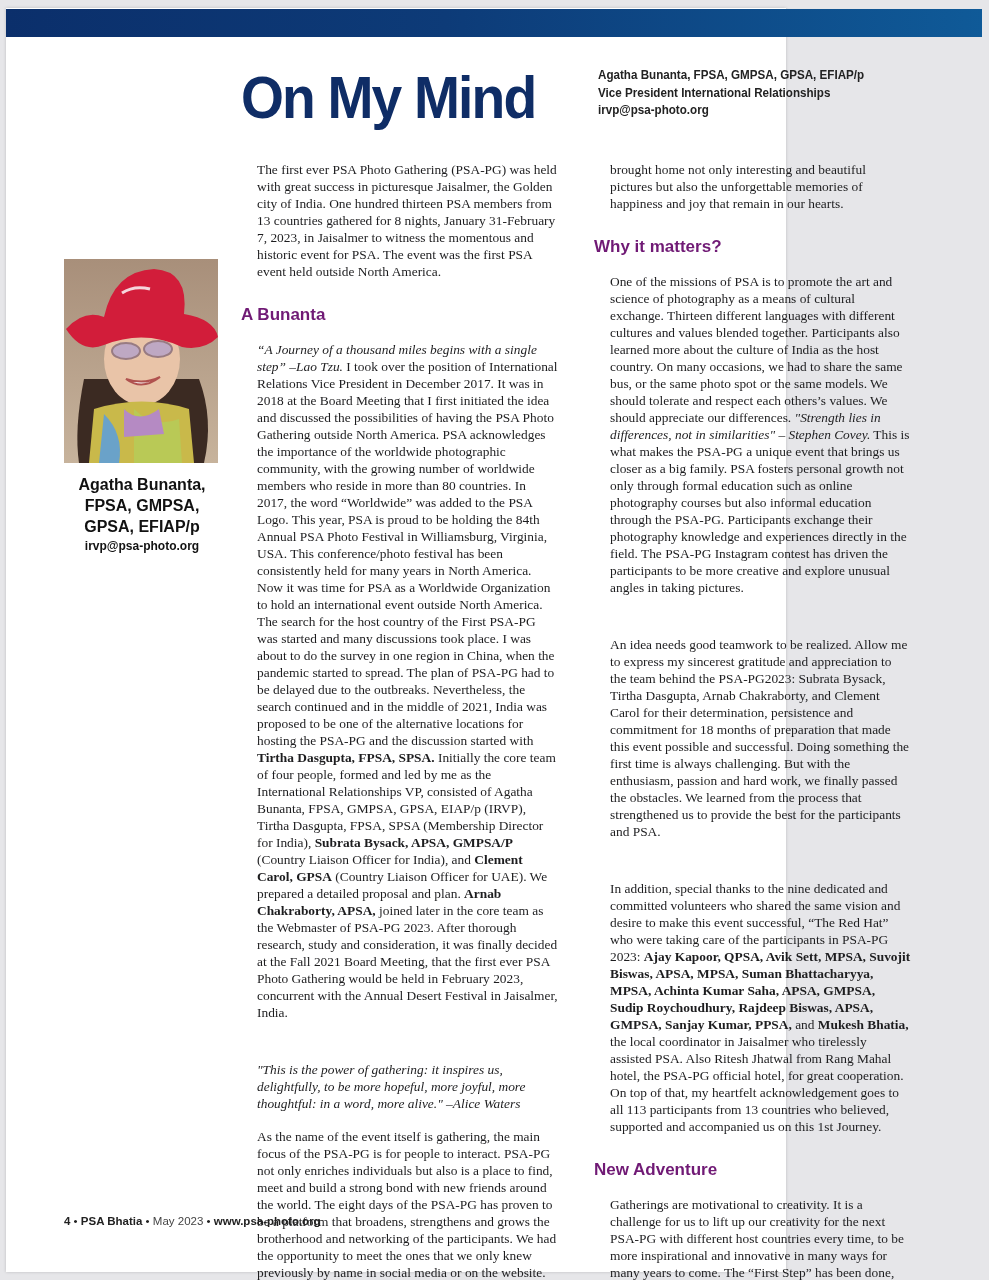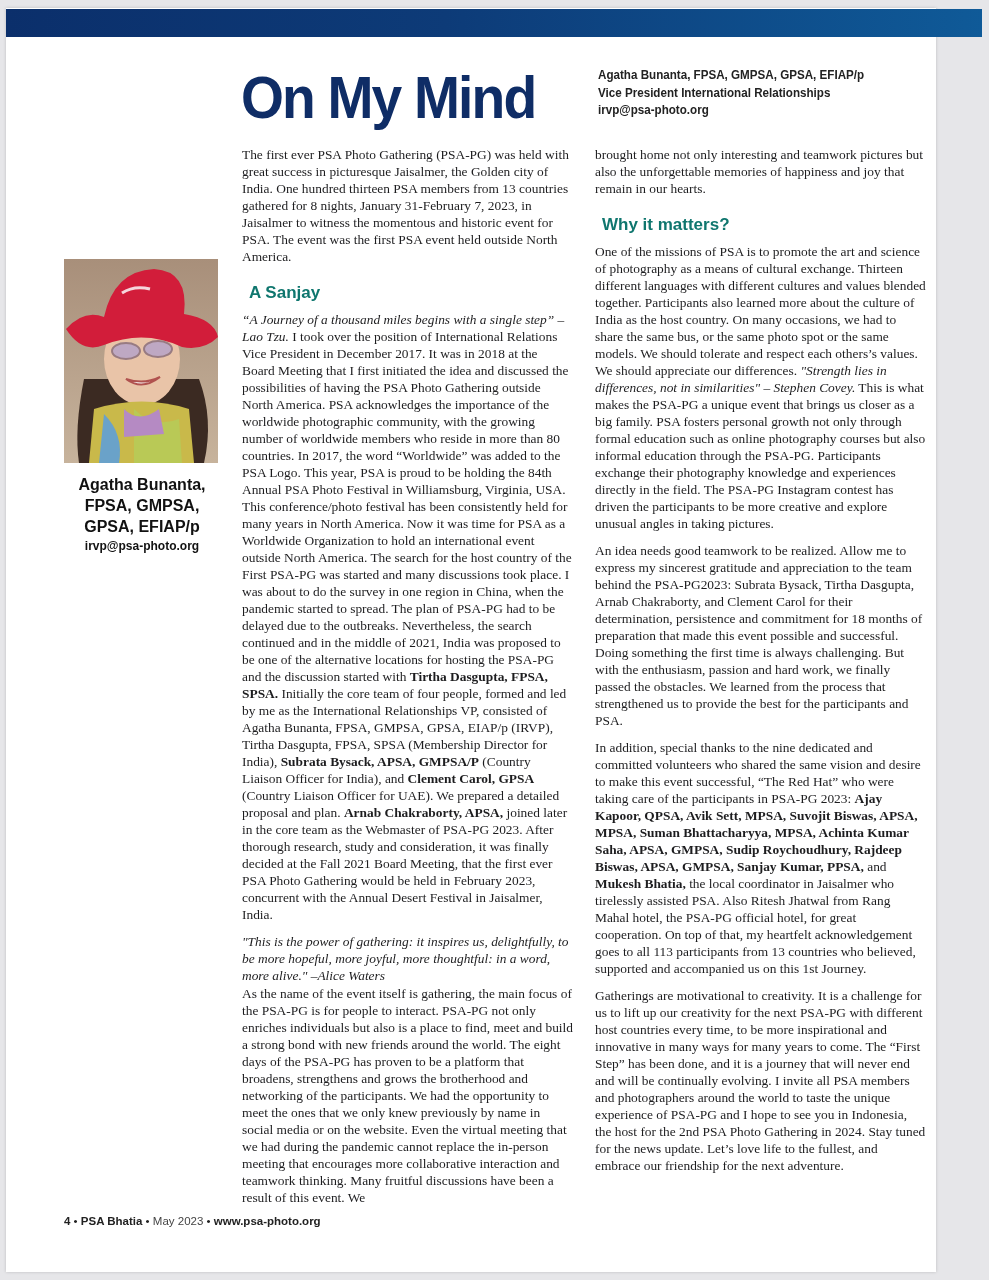--- a/index.html
+++ b/index.html
@@ -1,21 +1,21 @@
 <!DOCTYPE html>
 <html><head>
 <meta charset="utf-8">
 <style>
   html, body { margin: 0; padding: 0; }
   body {
     width: 989px; height: 1280px; background: #e6e6e9; position: relative; overflow: hidden;
     font-family: "Liberation Serif", serif; color: #1d1d1f;
   }
   .sheet {
-    position: absolute; left: 6px; top: 8px; width: 930px; height: 1264px;
+    position: absolute; left: 6px; top: 8px; width: 780px; height: 1264px;
     background: #ffffff; box-shadow: 0 0 3px rgba(0,0,0,0.18);
   }
   .band {
     position: absolute; left: 0; top: 1px; width: 976px; height: 28px;
     background: linear-gradient(90deg, #0b2f6b 0%, #0d3b78 45%, #0f5a98 100%);
   }
   .title {
     position: absolute; left: 235px; top: 60px;
     font-family: "Liberation Sans", sans-serif; font-weight: bold;
     font-size: 60px; letter-spacing: -2px; color: #0f2d66; line-height: 1; margin: 0;
@@ -35,24 +35,24 @@
     position: absolute; left: 44px; top: 466px; width: 184px; text-align: center;
     font-family: "Liberation Sans", sans-serif; color: #111;
   }
   .caption .name { font-weight: bold; font-size: 16px; line-height: 21px; }
   .caption .email { font-weight: bold; font-size: 12px; margin-top: 2px; }
   .col {
     position: absolute; width: 333px; font-size: 13.4px; line-height: 17px; text-align: left;
   }
   .col1 { left: 235px; top: 137px; }
   .col2 { left: 588px; top: 137px; }
-  .col p { margin: 1px; }
+  .col p { margin: 16px; }
   .col h2 {
     font-family: "Liberation Sans", sans-serif; font-weight: bold; font-size: 17px;
-    margin: 8px; line-height: 21px; color: #0f766e;
+    margin: 0; line-height: 21px; color: #701a75;
   }
   .col .gap { height: 8px; }
   .col i { font-style: italic; }
   .footer {
     position: absolute; left: 58px; top: 1207px;
     font-family: "Liberation Sans", sans-serif; font-size: 11.5px; color: #222;
   }
   .footer .b { font-weight: bold; }
   .footer .light { color: #444; }
 </style>
@@ -96,36 +96,37 @@
   <div class="caption">
     <div class="name">Agatha Bunanta,</div>
     <div class="name">FPSA, GMPSA,</div>
     <div class="name">GPSA, EFIAP/p</div>
     <div class="email">irvp@psa-photo.org</div>
   </div>
 
   <div class="col col1">
     <p>The first ever PSA Photo Gathering (PSA-PG) was held with great success in picturesque Jaisalmer, the Golden city of India. One hundred thirteen PSA members from 13 countries gathered for 8 nights, January 31-February 7, 2023, in Jaisalmer to witness the momentous and historic event for PSA. The event was the first PSA event held outside North America.</p>
     <div class="gap"></div>
-    <h2>A Sanjay</h2>
+    <h2>A Bunanta</h2>
     <p><i>“A Journey of a thousand miles begins with a single step” –Lao Tzu.</i><span> I took over the position of International Relations Vice President in December 2017. It was in 2018 at the Board Meeting that I first initiated the idea and discussed the possibilities of having the PSA Photo Gathering outside North America. PSA acknowledges the importance of the worldwide photographic community, with the growing number of worldwide members who reside in more than 80 countries. In 2017, the word “Worldwide” was added to the PSA Logo. This year, PSA is proud to be holding the 84th Annual PSA Photo Festival in Williamsburg, Virginia, USA. This conference/photo festival has been consistently held for many years in North America. Now it was time for PSA as a Worldwide Organization to hold an international event outside North America. The search for the host country of the First PSA-PG was started and many discussions took place. I was about to do the survey in one region in China, when the pandemic started to spread. The plan of PSA-PG had to be delayed due to the outbreaks. Nevertheless, the search continued and in the middle of 2021, India was proposed to be one of the alternative locations for hosting the PSA-PG and the discussion started with </span><b>Tirtha Dasgupta, FPSA, SPSA.</b><span> Initially the core team of four people, formed and led by me as the International Relationships VP, consisted of Agatha Bunanta, FPSA, GMPSA, GPSA, EIAP/p (IRVP), Tirtha Dasgupta, FPSA, SPSA (Membership Director for India), </span><b>Subrata Bysack, APSA, GMPSA/P</b><span> (Country Liaison Officer for India), and </span><b>Clement Carol, GPSA</b><span> (Country Liaison Officer for UAE). We prepared a detailed proposal and plan. </span><b>Arnab Chakraborty, APSA,</b><span> joined later in the core team as the Webmaster of PSA-PG 2023. After thorough research, study and consideration, it was finally decided at the Fall 2021 Board Meeting, that the first ever PSA Photo Gathering would be held in February 2023, concurrent with the Annual Desert Festival in Jaisalmer, India.</span></p>
     <div class="gap"></div>
     <p><i>"This is the power of gathering: it inspires us, delightfully, to be more hopeful, more joyful, more thoughtful: in a word, more alive." –Alice Waters</i></p>
     <p>As the name of the event itself is gathering, the main focus of the PSA-PG is for people to interact. PSA-PG not only enriches individuals but also is a place to find, meet and build a strong bond with new friends around the world. The eight days of the PSA-PG has proven to be a platform that broadens, strengthens and grows the brotherhood and networking of the participants. We had the opportunity to meet the ones that we only knew previously by name in social media or on the website. Even the virtual meeting that we had during the pandemic cannot replace the in-person meeting that encourages more collaborative interaction and teamwork thinking. Many fruitful discussions have been a result of this event. We</p>
   </div>
 
   <div class="col col2">
-    <p>brought home not only interesting and teamwork pictures but also the unforgettable memories of happiness and joy that remain in our hearts.</p>
+    <p>brought home not only interesting and beautiful pictures but also the unforgettable memories of happiness and joy that remain in our hearts.</p>
     <div class="gap"></div>
     <h2>Why it matters?</h2>
     <p><span>One of the missions of PSA is to promote the art and science of photography as a means of cultural exchange. Thirteen different languages with different cultures and values blended together. Participants also learned more about the culture of India as the host country. On many occasions, we had to share the same bus, or the same photo spot or the same models. We should tolerate and respect each others’s values. We should appreciate our differences. </span><i>"Strength lies in differences, not in similarities" – Stephen Covey.</i><span> This is what makes the PSA-PG a unique event that brings us closer as a big family. PSA fosters personal growth not only through formal education such as online photography courses but also informal education through the PSA-PG. Participants exchange their photography knowledge and experiences directly in the field. The PSA-PG Instagram contest has driven the participants to be more creative and explore unusual angles in taking pictures.</span></p>
     <div class="gap"></div>
     <p>An idea needs good teamwork to be realized. Allow me to express my sincerest gratitude and appreciation to the team behind the PSA-PG2023: Subrata Bysack, Tirtha Dasgupta, Arnab Chakraborty, and Clement Carol for their determination, persistence and commitment for 18 months of preparation that made this event possible and successful. Doing something the first time is always challenging. But with the enthusiasm, passion and hard work, we finally passed the obstacles. We learned from the process that strengthened us to provide the best for the participants and PSA.</p>
     <div class="gap"></div>
     <p><span>In addition, special thanks to the nine dedicated and committed volunteers who shared the same vision and desire to make this event successful, “The Red Hat” who were taking care of the participants in PSA-PG 2023: </span><b>Ajay Kapoor, QPSA, Avik Sett, MPSA, Suvojit Biswas, APSA, MPSA, Suman Bhattacharyya, MPSA, Achinta Kumar Saha, APSA, GMPSA, Sudip Roychoudhury, Rajdeep Biswas, APSA, GMPSA, Sanjay Kumar, PPSA,</b><span> and </span><b>Mukesh Bhatia,</b><span> the local coordinator in Jaisalmer who tirelessly assisted PSA. Also Ritesh Jhatwal from Rang Mahal hotel, the PSA-PG official hotel, for great cooperation. On top of that, my heartfelt acknowledgement goes to all 113 participants from 13 countries who believed, supported and accompanied us on this 1st Journey.</span></p>
     <div class="gap"></div>
+    <h2>New Adventure</h2>
     <p>Gatherings are motivational to creativity. It is a challenge for us to lift up our creativity for the next PSA-PG with different host countries every time, to be more inspirational and innovative in many ways for many years to come. The “First Step” has been done, and it is a journey that will never end and will be continually evolving. I invite all PSA members and photographers around the world to taste the unique experience of PSA-PG and I hope to see you in Indonesia, the host for the 2nd PSA Photo Gathering in 2024. Stay tuned for the news update. Let’s love life to the fullest, and embrace our friendship for the next adventure.</p>
   </div>
 
   <div class="footer">
     <span class="b">4</span><span> • </span><span class="b">PSA Bhatia</span><span> • </span><span class="light">May 2023</span><span> • </span><span class="b">www.psa-photo.org</span>
   </div>
 </div>
 
 </body></html>

